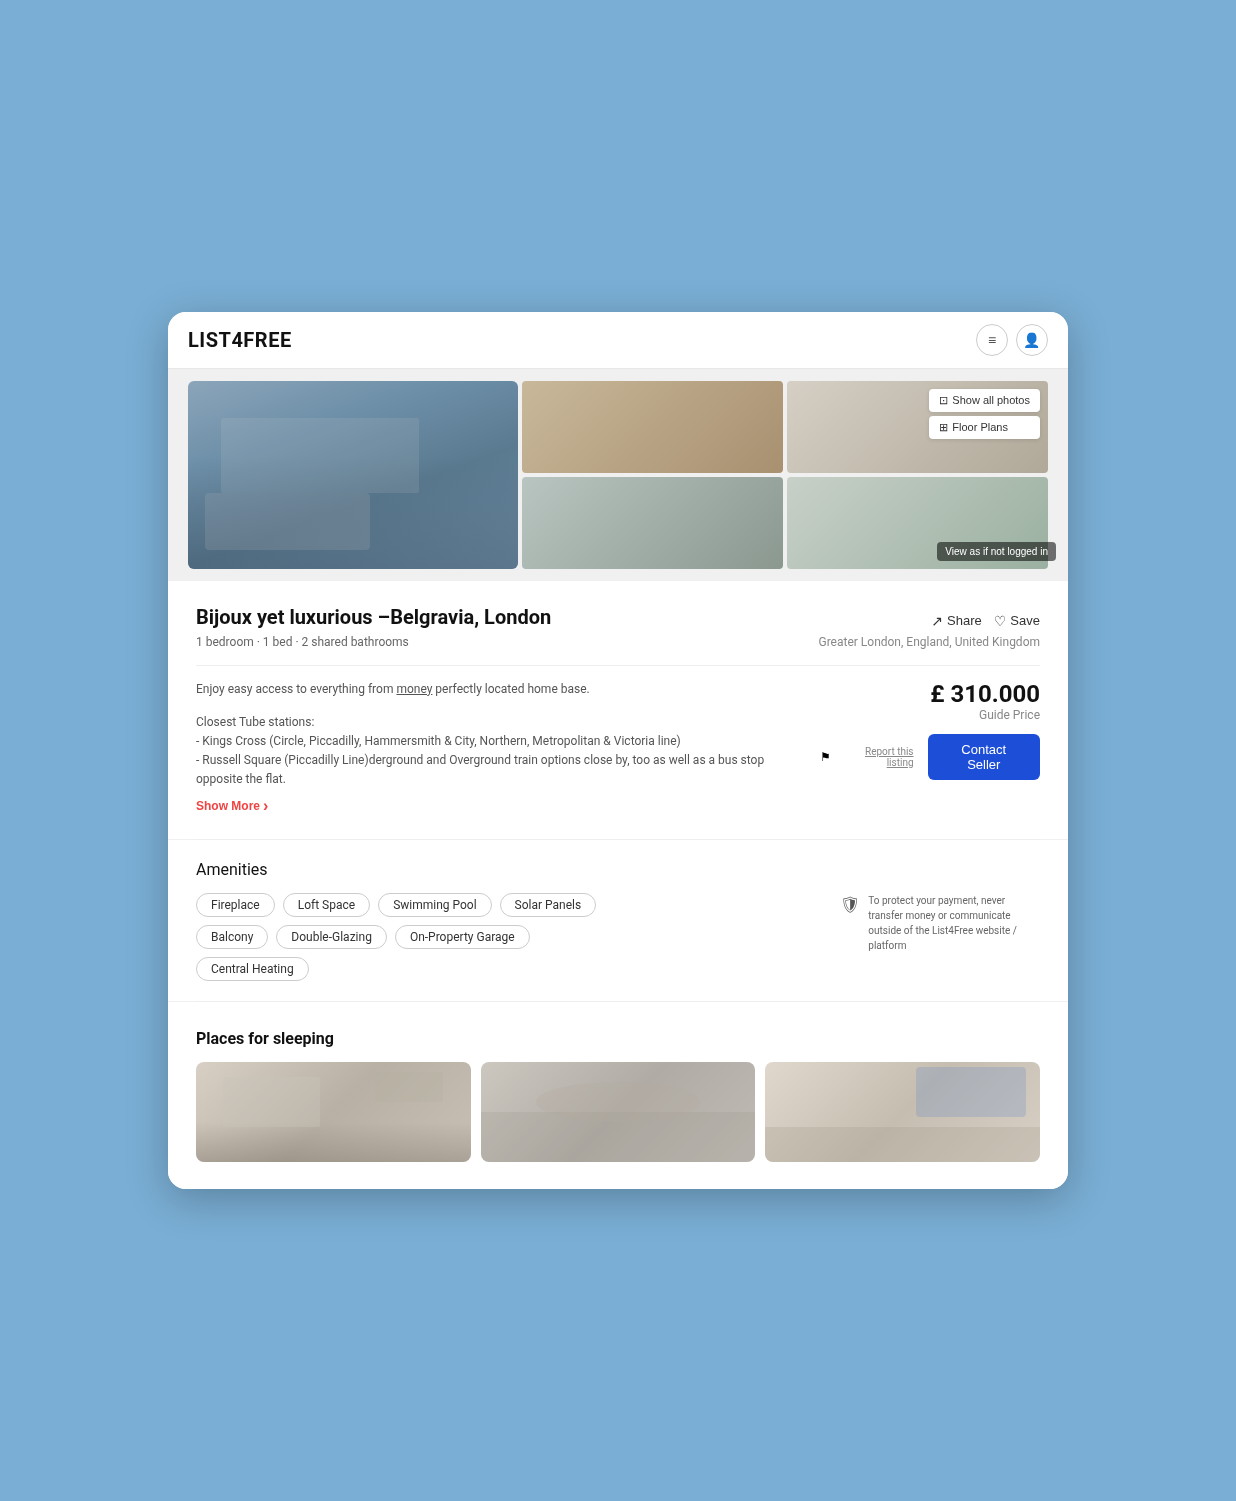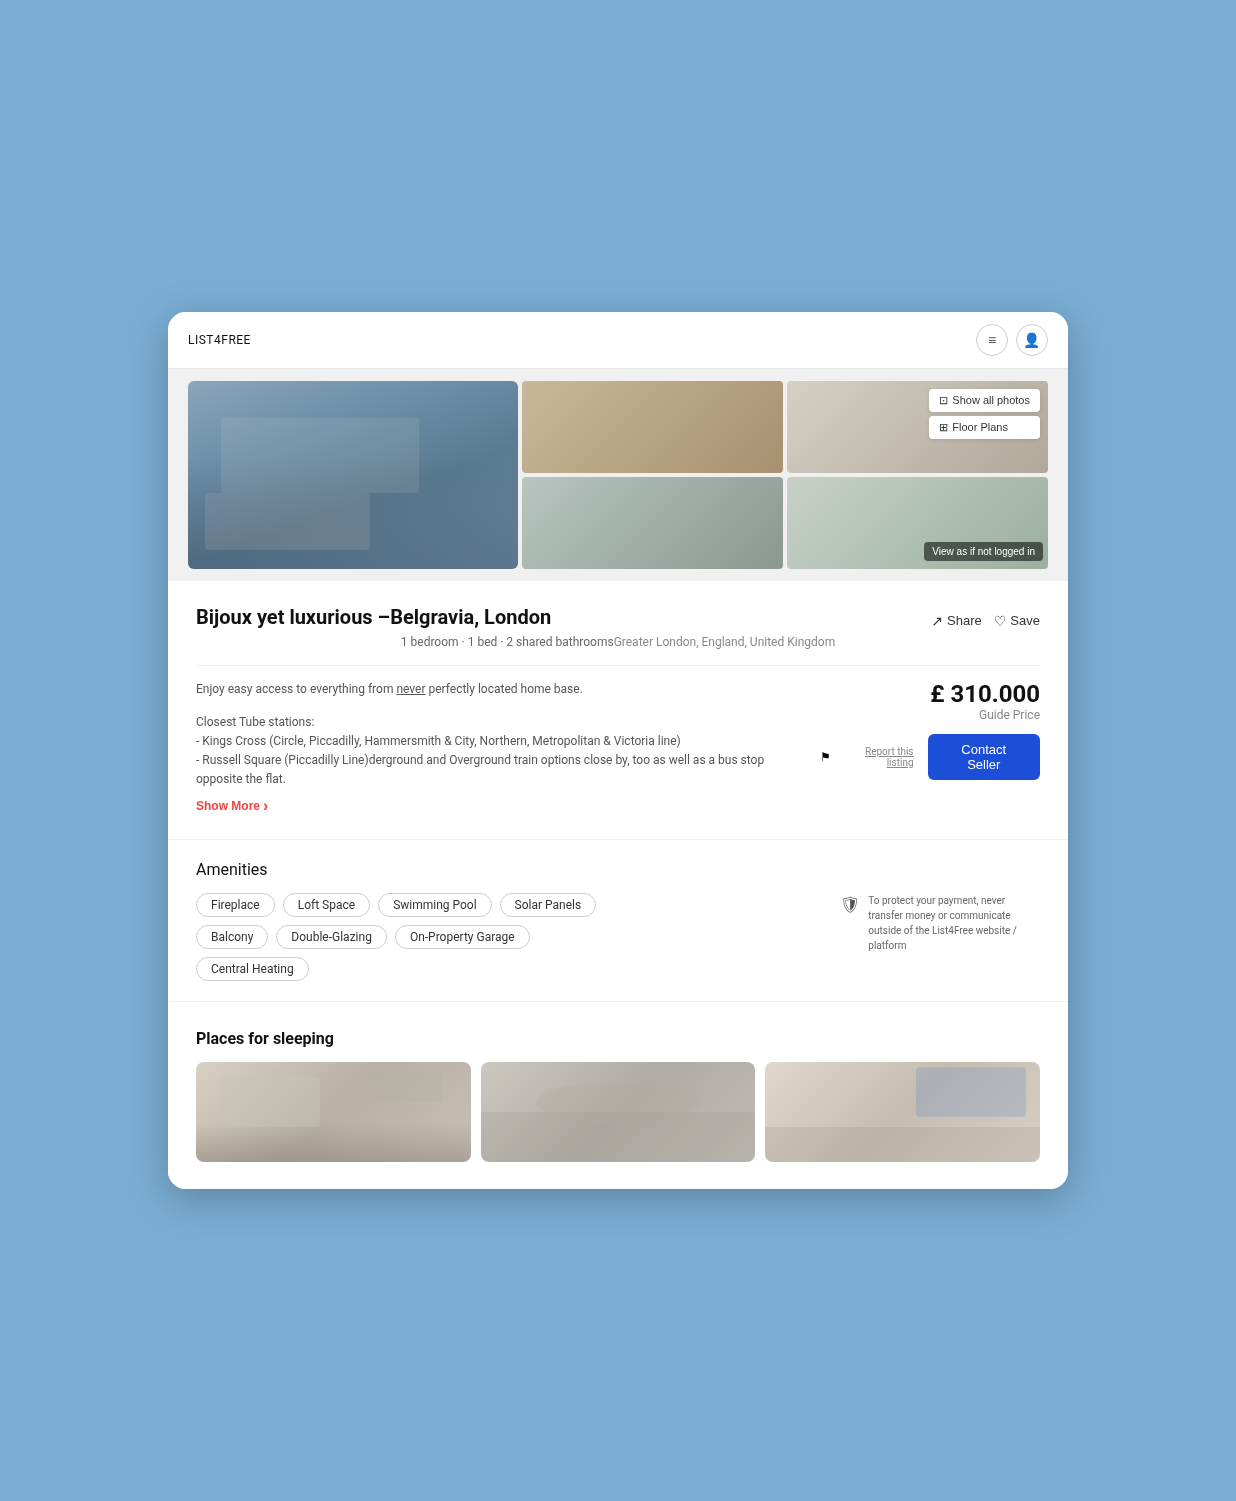--- a/index.html
+++ b/index.html
@@ -21,22 +21,22 @@
     
     .nav-bar {
       background: #fff;
       padding: 12px 20px;
       display: flex;
       align-items: center;
       justify-content: space-between;
       border-bottom: 1px solid #e8e8e8;
     }
     .logo {
-      font-size: 12px;
-      font-weight: 400;
+      font-size: 20px;
+      font-weight: 700;
       letter-spacing: 0.5px;
       color: #111;
     }
     .nav-icons {
       display: flex;
       align-items: center;
       gap: 8px;
     }
     .nav-icon-btn {
       width: 32px;
@@ -80,21 +80,21 @@
       cursor: pointer;
       color: #333;
       display: flex;
       align-items: center;
       gap: 4px;
       box-shadow: 0 1px 4px rgba(0,0,0,0.12);
     }
     .view-as-btn {
       position: absolute;
       bottom: 20px;
-      right: 25px;
+      right: 12px;
       background: rgba(0,0,0,0.55);
       color: #fff;
       border: none;
       border-radius: 4px;
       padding: 4px 8px;
       font-size: 10px;
       cursor: pointer;
     }
     
     .main-content {
@@ -346,32 +346,32 @@
           <span style="font-size:14px;">↗</span>
           <span>Share</span>
         </button>
         <button class="action-btn">
           <span style="font-size:14px;">♡</span>
           <span>Save</span>
         </button>
       </div>
     </div>
 
-    <div style="display:flex; justify-content:center; margin-bottom:12px;">
+    <div style="display:flex; justify-content:space-between; margin-bottom:12px;">
       <div class="listing-meta">1 bedroom · 1 bed · 2 shared bathrooms</div>
       <div class="listing-location">Greater London, England, United Kingdom</div>
     </div>
 
     <hr class="divider">
 
     <div class="content-grid">
 
       <div>
         <p class="description">
-          Enjoy easy access to everything from <span class="highlight">never</span> perfectly located home base.
+          Enjoy easy access to everything from <span class="highlight">money</span> perfectly located home base.
         </p>
         <p class="description" style="margin-top:14px;">Closest Tube stations:</p>
         <p class="description">- Kings Cross (Circle, Piccadilly, Hammersmith &amp; City, Northern, Metropolitan &amp; Victoria line)</p>
         <p class="description">- Russell Square (Piccadilly Line)derground and Overground train options close by, too as well as a bus stop opposite the flat.</p>
         <button class="show-more">
           <span>Show More</span>
           <span style="font-size:16px;">›</span>
         </button>
       </div>
 

